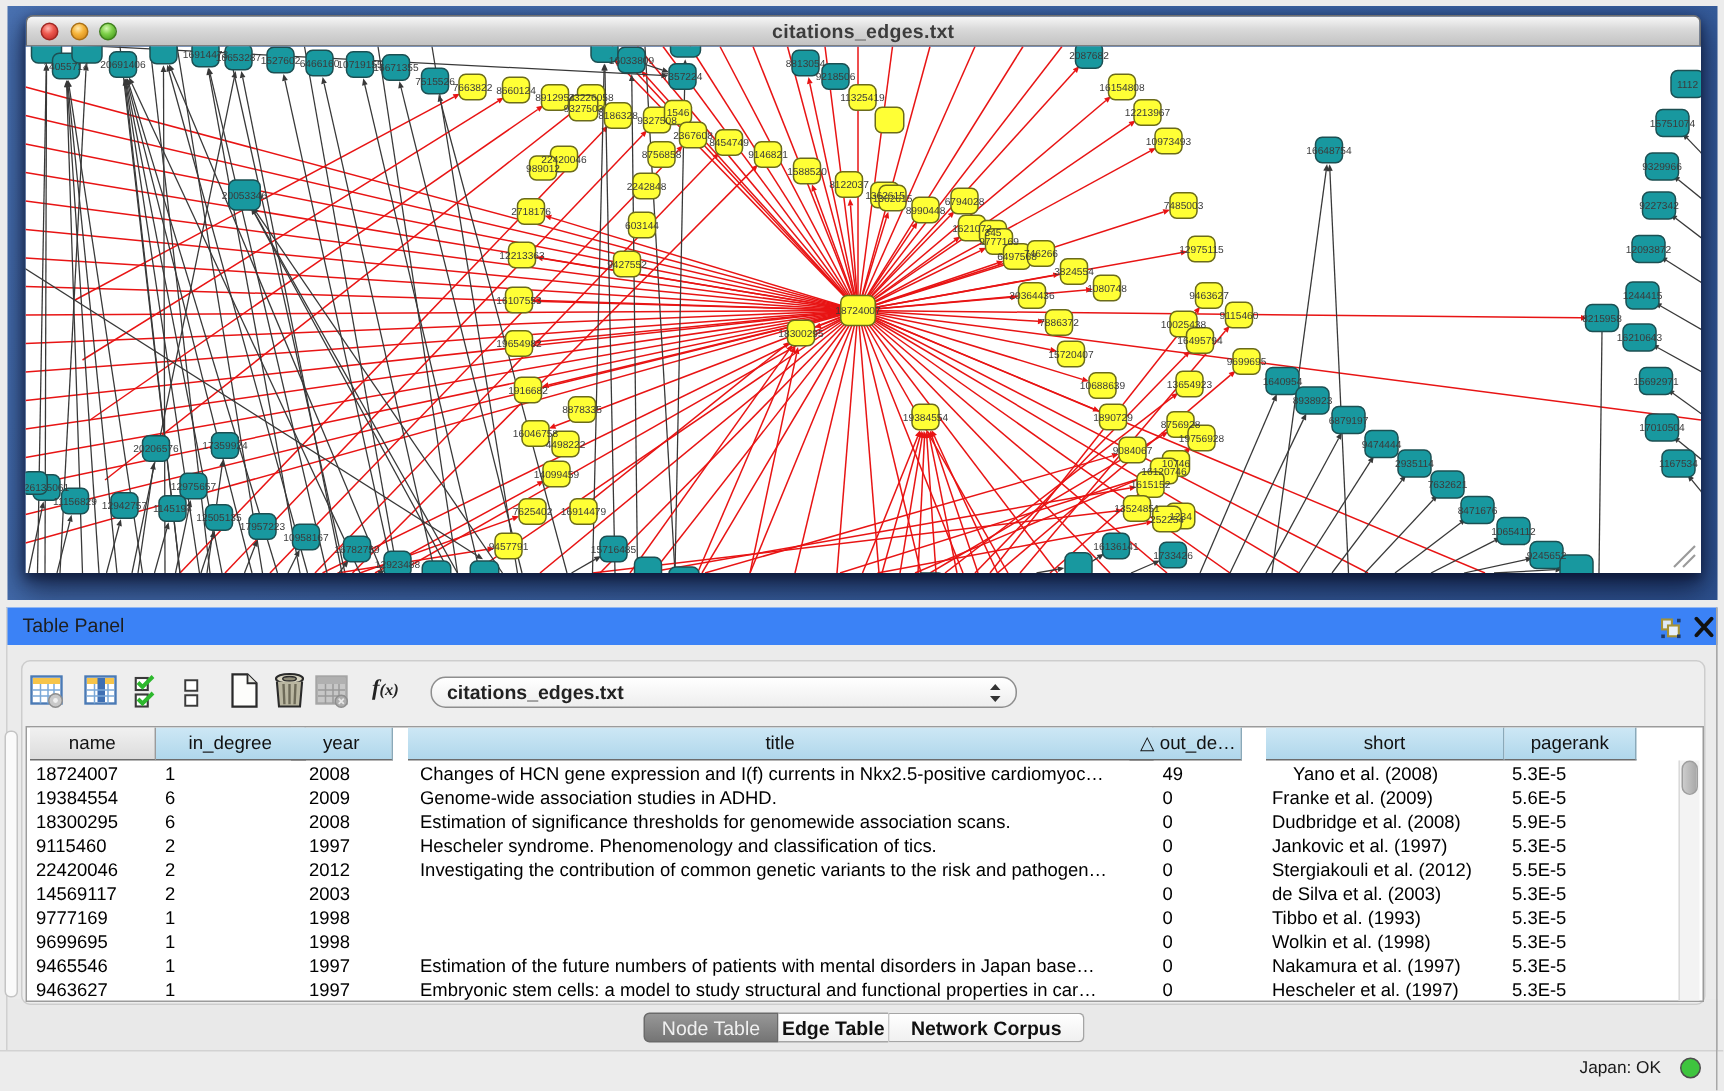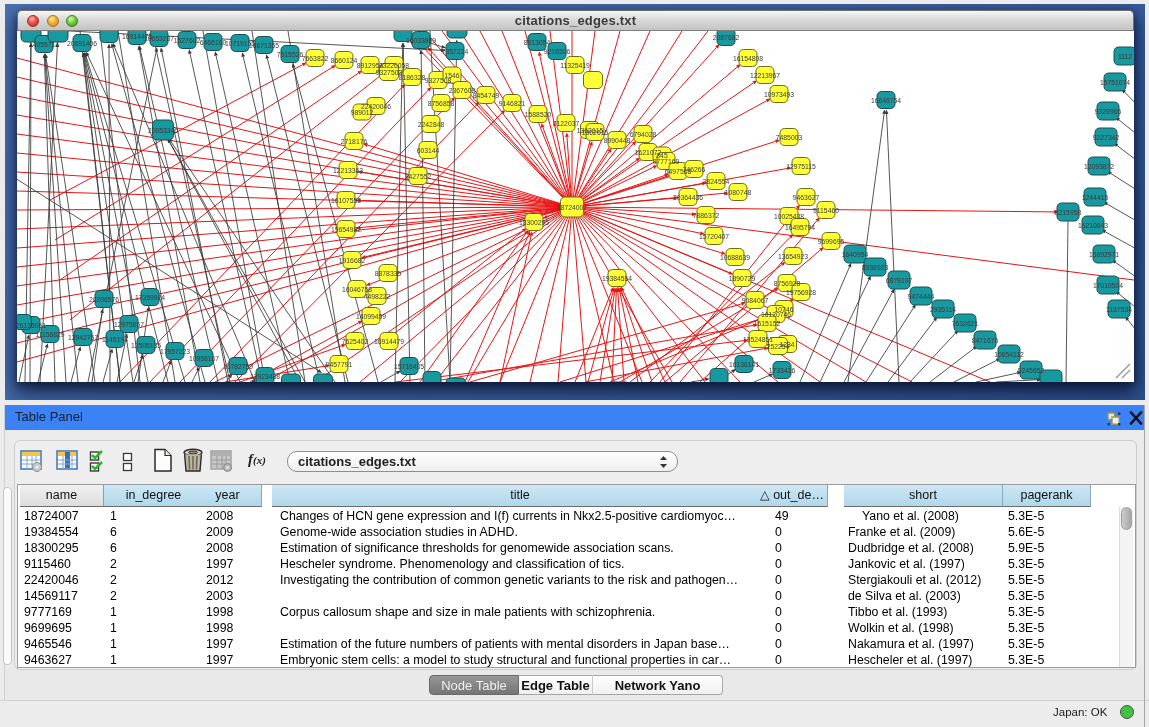--- a/index.html
+++ b/index.html
@@ -782,21 +782,20 @@
     <div class="cell" style="left:990px;top:87px;width:82px">5.5E-5</div>
     <div class="cell" style="left:6px;top:103px;width:80px">14569117</div>
     <div class="cell" style="left:92px;top:103px;width:90px">2</div>
     <div class="cell" style="left:188px;top:103px;width:64px">2003</div>
     <div class="cell" style="left:757px;top:103px;width:68px">0</div>
     <div class="cell" style="left:830px;top:103px;width:155px">de Silva et al. (2003)</div>
     <div class="cell" style="left:990px;top:103px;width:82px">5.3E-5</div>
     <div class="cell" style="left:6px;top:119px;width:80px">9777169</div>
     <div class="cell" style="left:92px;top:119px;width:90px">1</div>
     <div class="cell" style="left:188px;top:119px;width:64px">1998</div>
-    <div class="cell" style="left:262px;top:119px;width:488px">Corpus callosum shape and size in male patients with schizophrenia.</div>
     <div class="cell" style="left:757px;top:119px;width:68px">0</div>
     <div class="cell" style="left:830px;top:119px;width:155px">Tibbo et al. (1993)</div>
     <div class="cell" style="left:990px;top:119px;width:82px">5.3E-5</div>
     <div class="cell" style="left:6px;top:135px;width:80px">9699695</div>
     <div class="cell" style="left:92px;top:135px;width:90px">1</div>
     <div class="cell" style="left:188px;top:135px;width:64px">1998</div>
     <div class="cell" style="left:757px;top:135px;width:68px">0</div>
     <div class="cell" style="left:830px;top:135px;width:155px">Wolkin et al. (1998)</div>
     <div class="cell" style="left:990px;top:135px;width:82px">5.3E-5</div>
     <div class="cell" style="left:6px;top:151px;width:80px">9465546</div>
@@ -813,18 +812,18 @@
     <div class="cell" style="left:757px;top:167px;width:68px">0</div>
     <div class="cell" style="left:830px;top:167px;width:155px">Hescheler et al. (1997)</div>
     <div class="cell" style="left:990px;top:167px;width:82px">5.3E-5</div>
 </div>
 <div id="lstrip"></div>
 <div id="vsb"></div>
 <div id="vthumb"></div>
 
 <div id="tab1" class="tab">Node Table</div>
 <div id="tab2" class="tab">Edge Table</div>
-<div id="tab3" class="tab">Network Yano</div>
+<div id="tab3" class="tab">Network Corpus</div>
 
 <div id="statusbar" class="abs"></div>
 <div id="rline" class="abs"></div>
 <div id="mem">Japan: OK</div>
 <div id="memdot"></div>
 
 </body></html>

